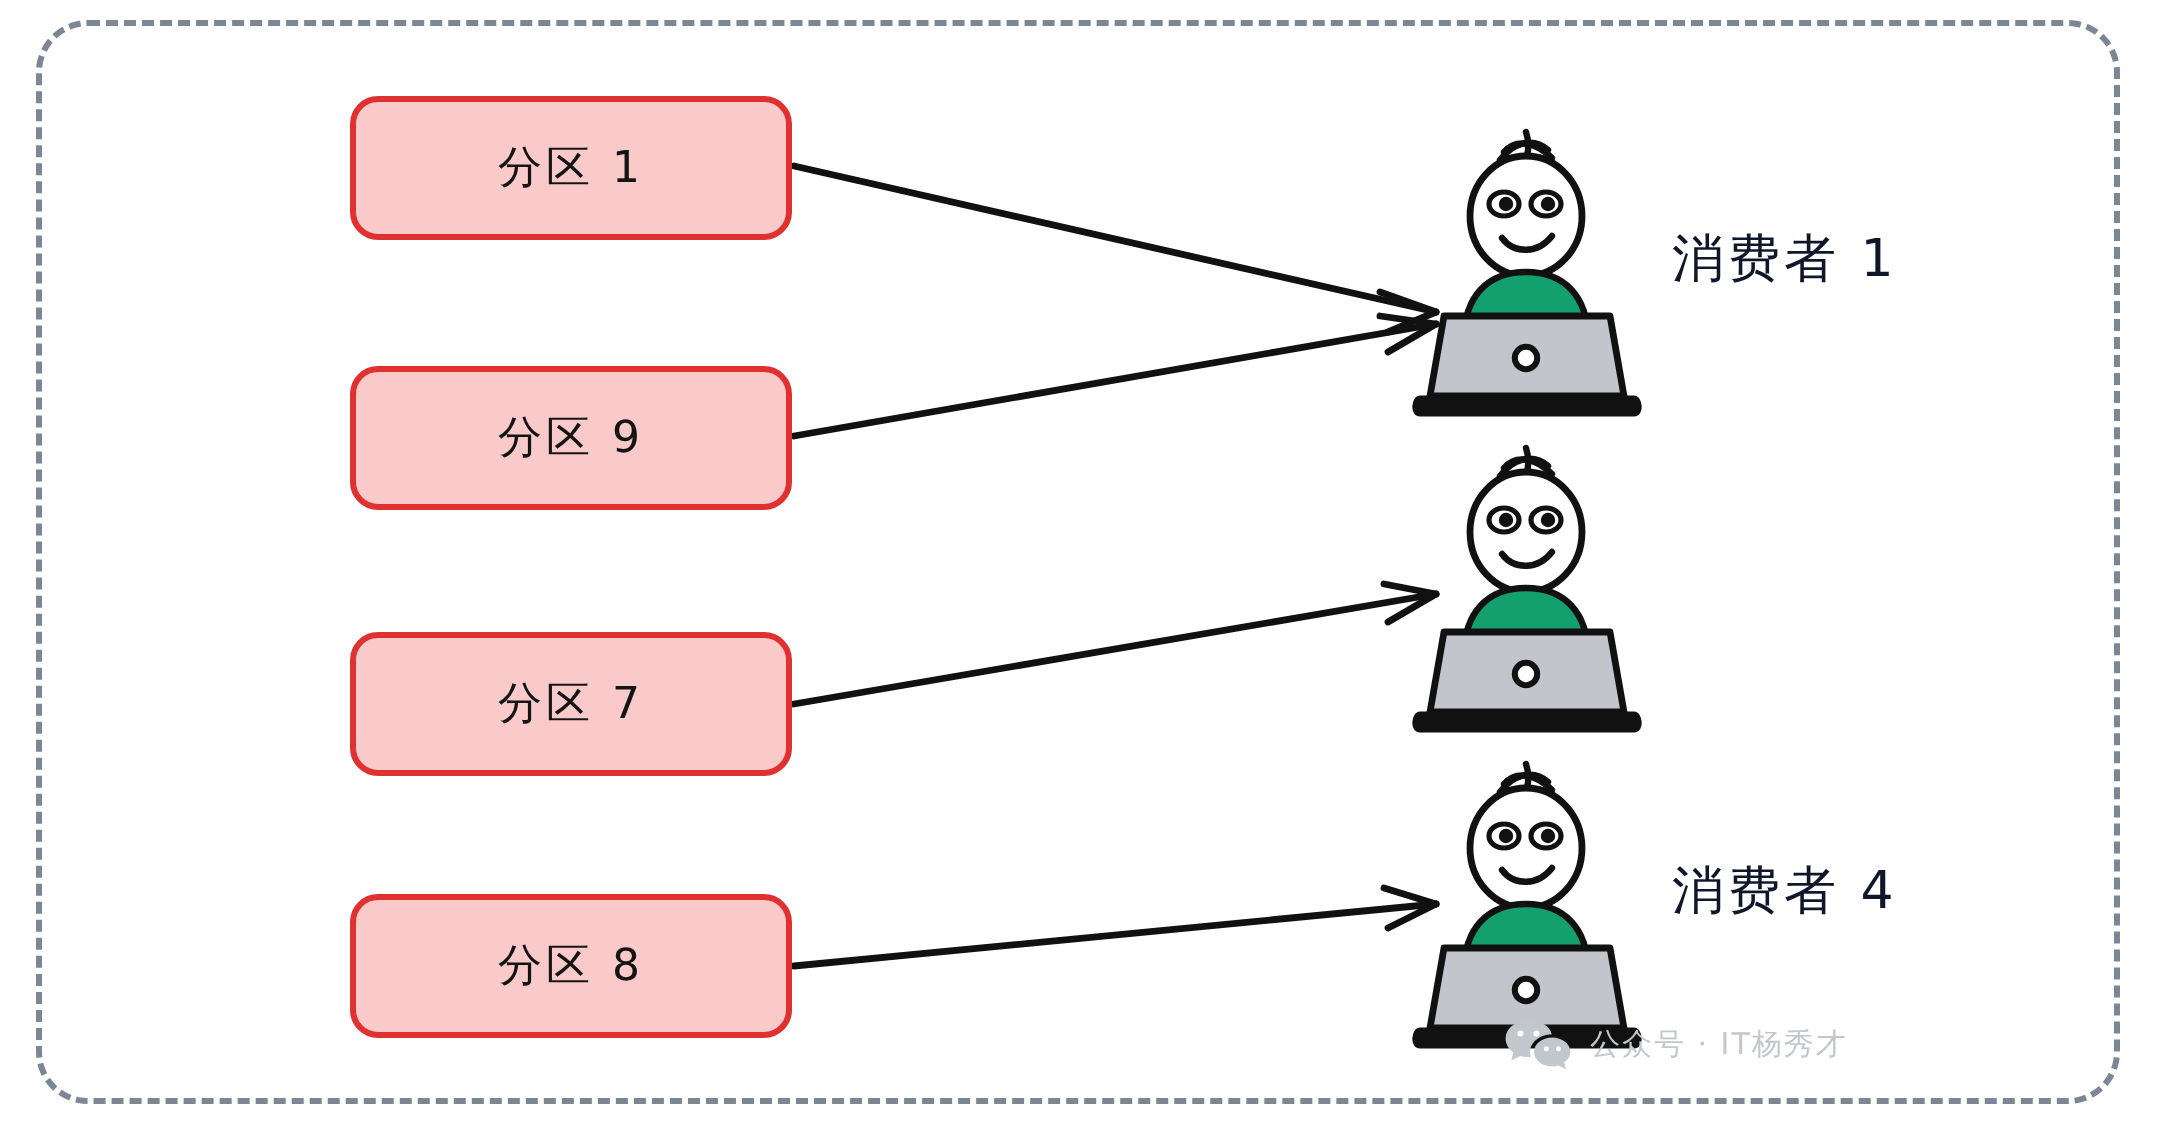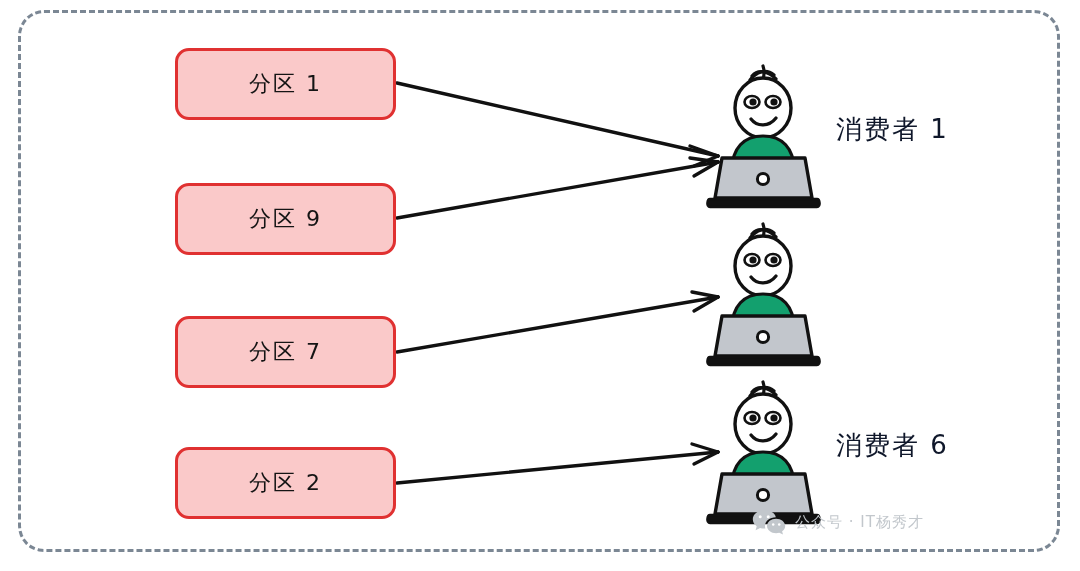--- a/index.html
+++ b/index.html
@@ -131,21 +131,21 @@
   <div class="partition-box" style="top:48px">
     <span class="partition-label">分区 1</span>
   </div>
   <div class="partition-box" style="top:183px">
     <span class="partition-label">分区 9</span>
   </div>
   <div class="partition-box" style="top:316px">
     <span class="partition-label">分区 7</span>
   </div>
   <div class="partition-box" style="top:447px">
-    <span class="partition-label">分区 2</span>
+    <span class="partition-label">分区 8</span>
   </div>
 
   <div class="consumer" style="left:706px; top:62px">
     <svg class="consumer-figure" viewBox="0 0 125 150" xmlns="http://www.w3.org/2000/svg">
       <g stroke="#111111" stroke-width="3.2" stroke-linecap="round" stroke-linejoin="round" fill="none">
         <path d="M 44 18 C 50 10 60 6 68 13"></path>
         <path d="M 70 17 C 62 9 52 7 46 14"></path>
         <path d="M 57 4 C 59 10 58 16 56 21"></path>
       </g>
       <ellipse cx="57" cy="46" rx="28" ry="30" fill="#ffffff" stroke="#111111" stroke-width="3.4"></ellipse>
@@ -193,21 +193,21 @@
       <ellipse cx="46" cy="40" rx="7.5" ry="6" fill="#ffffff" stroke="#111111" stroke-width="2.6"></ellipse>
       <ellipse cx="67" cy="40" rx="7.5" ry="6" fill="#ffffff" stroke="#111111" stroke-width="2.6"></ellipse>
       <circle cx="47" cy="40" r="3.6" fill="#111111"></circle>
       <circle cx="68" cy="40" r="3.6" fill="#111111"></circle>
       <path d="M 45 57 C 51 65 63 65 70 56" stroke="#111111" stroke-width="3.2" fill="none" stroke-linecap="round"></path>
       <path d="M 26 108 C 26 86 38 74 57 74 C 76 74 88 86 88 108 Z" fill="#13a06e" stroke="#111111" stroke-width="3.2" stroke-linejoin="round"></path>
       <path d="M 16 96 L 99 96 L 106 136 L 9 136 Z" fill="#c2c6cc" stroke="#111111" stroke-width="3.4" stroke-linejoin="round"></path>
       <circle cx="57" cy="117" r="5.6" fill="#ffffff" stroke="#111111" stroke-width="3"></circle>
       <path d="M 4 137 L 111 137 C 114 137 115 145 111 145 L 4 145 C 0 145 1 137 4 137 Z" fill="#111111" stroke="#111111" stroke-width="2.4"></path>
     </svg>
-    <span class="consumer-label">消费者 6</span>
+    <span class="consumer-label">消费者 4</span>
   </div>
 
   <div class="watermark">
     <svg class="wm-icon" width="34" height="27" viewBox="0 0 34 27" xmlns="http://www.w3.org/2000/svg">
       <path d="M12.2 1.2 C5.8 1.2 0.8 5.3 0.8 10.2 C0.8 13 2.3 15.5 4.7 17.2 L3.6 21.2 L8.1 19 C9.4 19.4 10.8 19.6 12.2 19.6 C12.6 19.6 13 19.6 13.4 19.5 C13.1 18.7 13 17.8 13 17 C13 12.1 17.9 8.2 23.8 8.2 C23.4 4.2 18.4 1.2 12.2 1.2 Z" fill="#c2c7cc"></path>
       <circle cx="8.2" cy="7.8" r="1.5" fill="#ffffff"></circle>
       <circle cx="16.2" cy="7.8" r="1.5" fill="#ffffff"></circle>
       <path d="M33.2 17 C33.2 13 29.1 9.8 24.1 9.8 C19.1 9.8 15 13 15 17 C15 21 19.1 24.2 24.1 24.2 C25.2 24.2 26.3 24 27.3 23.7 L31 25.6 L30.1 22.2 C32 20.9 33.2 19.1 33.2 17 Z" fill="#c2c7cc"></path>
       <circle cx="21.2" cy="15.4" r="1.25" fill="#ffffff"></circle>
       <circle cx="27.2" cy="15.4" r="1.25" fill="#ffffff"></circle>

